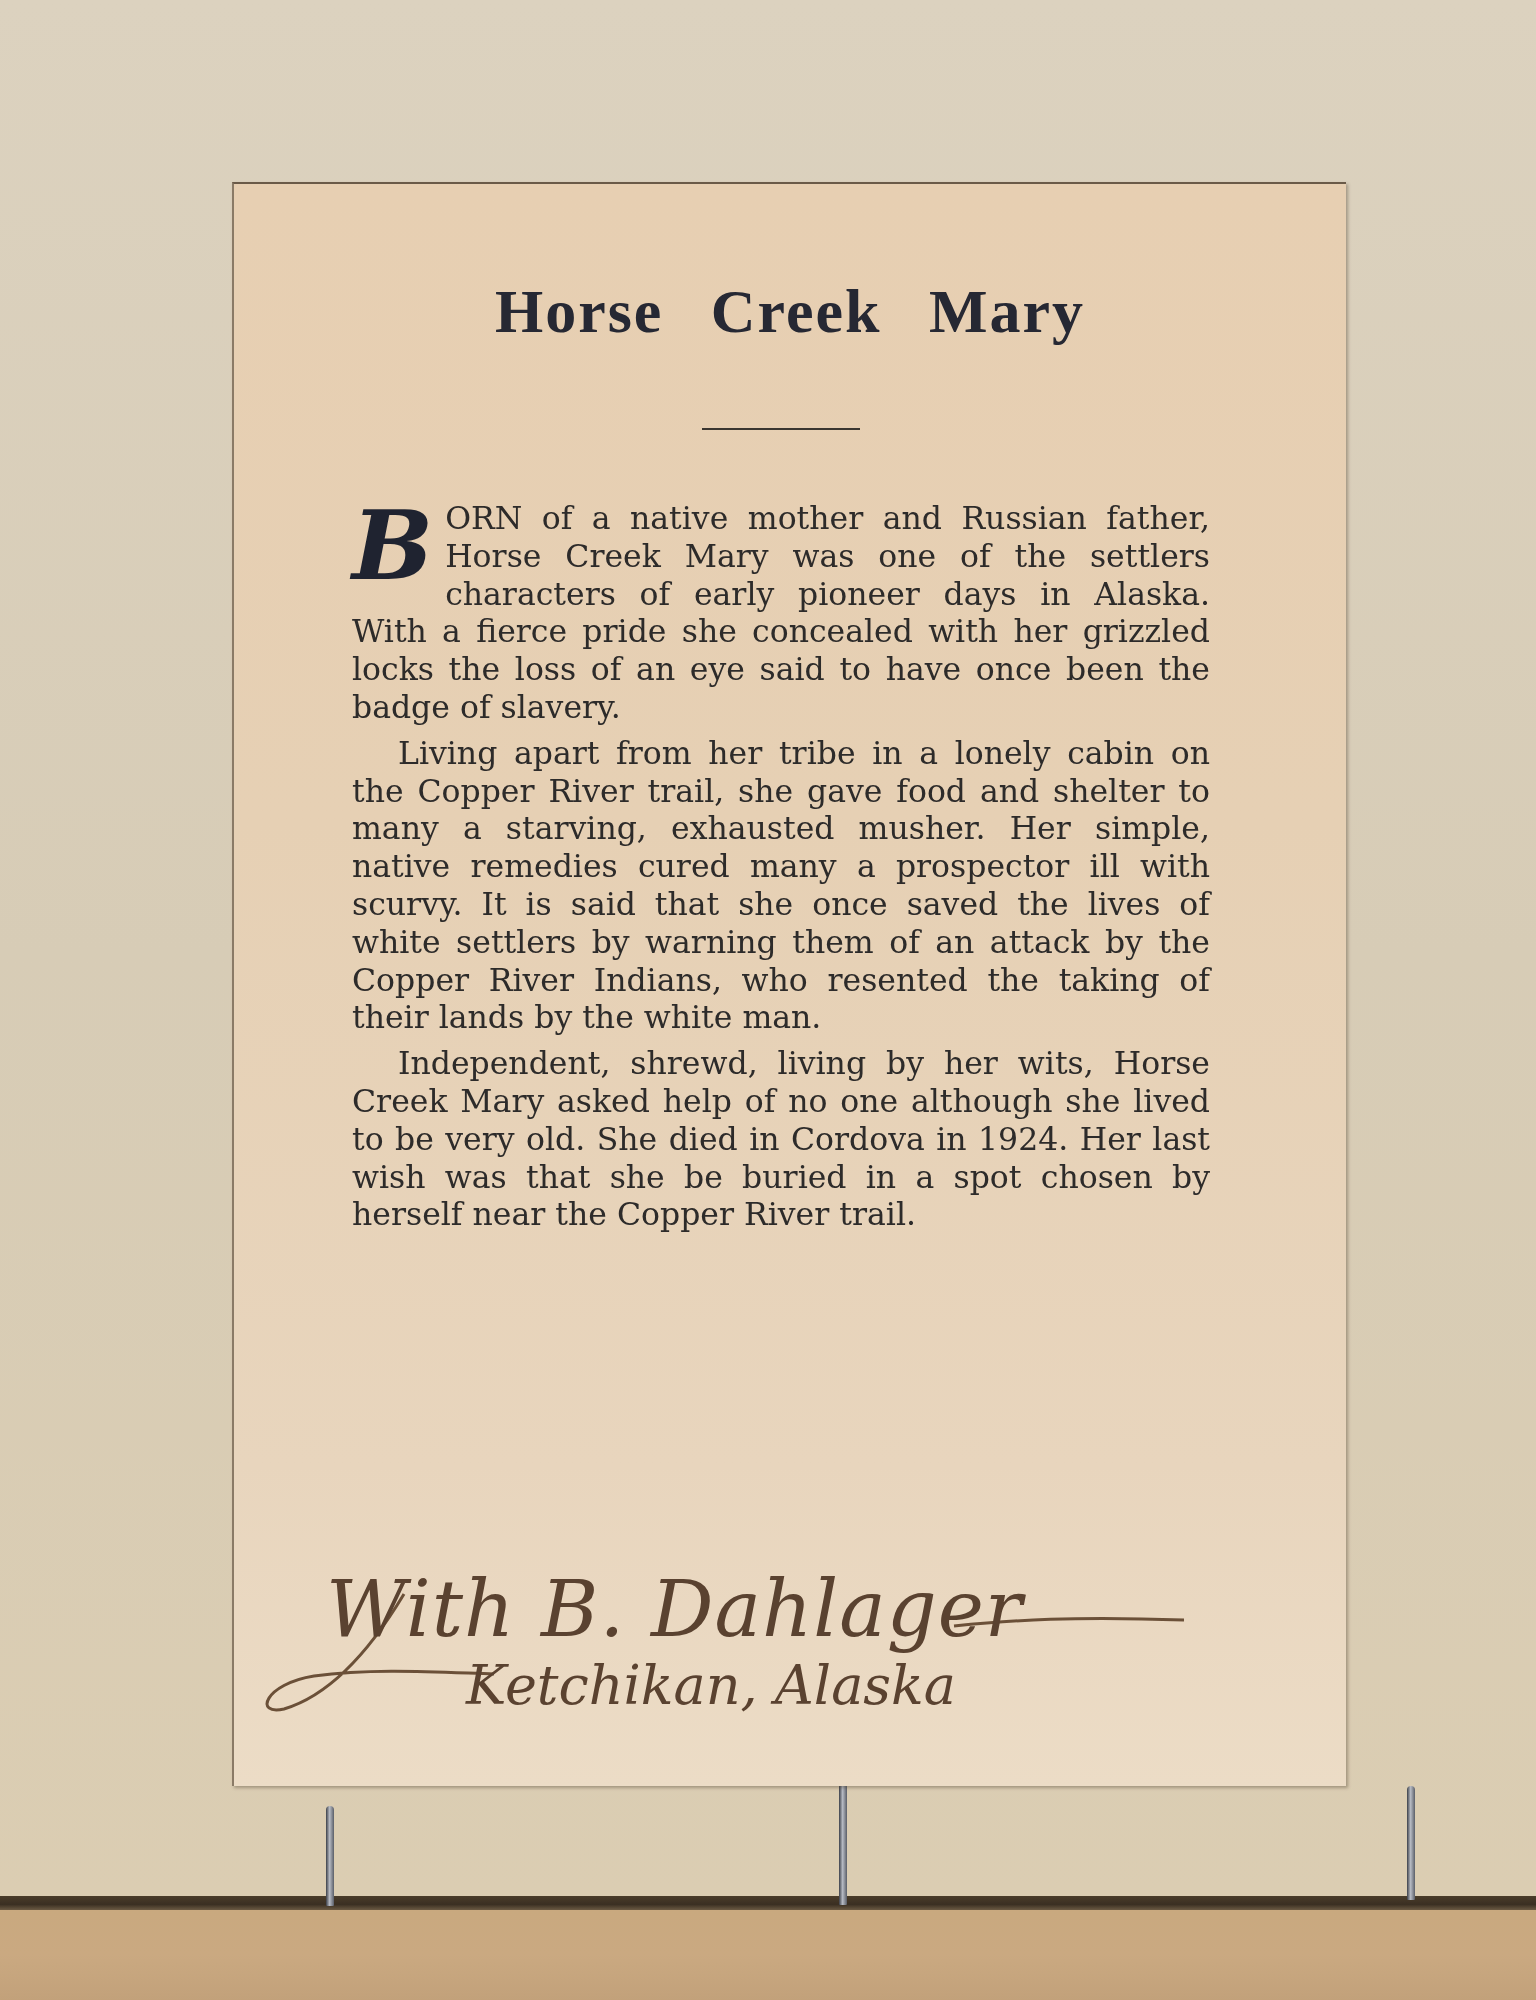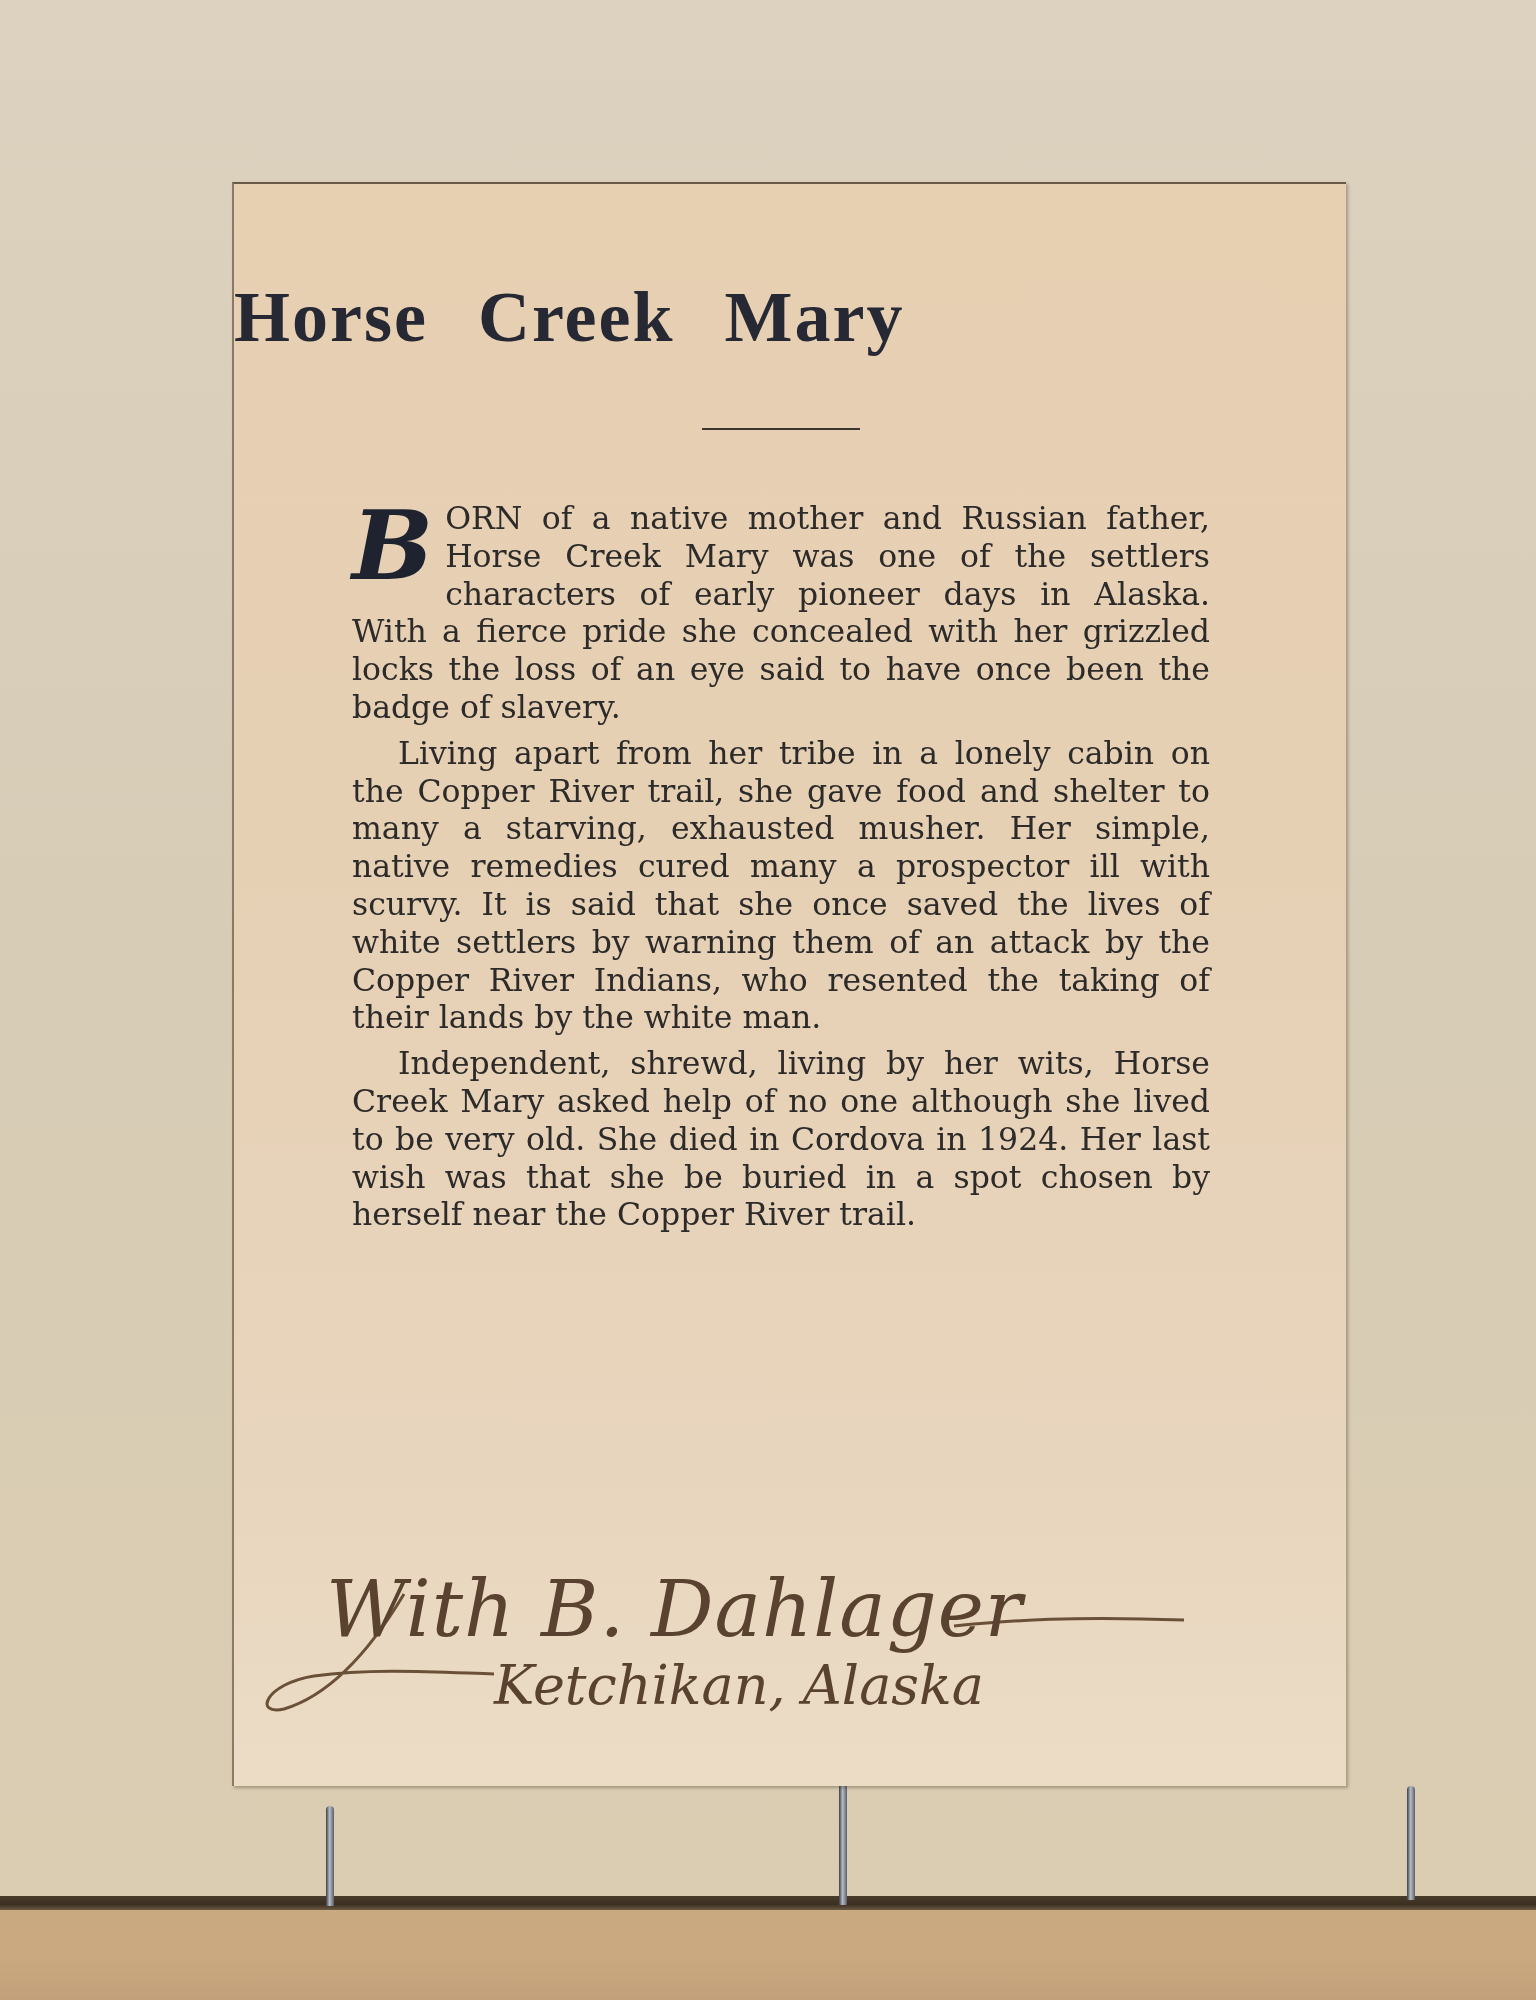--- a/index.html
+++ b/index.html
@@ -25,23 +25,23 @@
     background: linear-gradient(90deg, #3b3f48 0%, #b7bbc4 45%, #5a5e68 100%);
   }
   .card {
     position: absolute; left: 232px; top: 182px; width: 1112px; height: 1602px;
     background: linear-gradient(180deg, #e7cfb2 0%, #e6d0b4 40%, #e8d5bd 80%, #ecdcc6 100%);
     box-shadow: 2px 2px 3px rgba(60,45,30,0.35);
     border-top: 2px solid #6a5a48;
     border-left: 2px solid #8a7a66;
   }
   .title {
-    position: absolute; left: 0; top: 92px; width: 1112px; 
+    position: absolute; left: 0; top: 92px; width: 1112px; text-align: center;
     font-family: "Liberation Serif", serif; font-weight: bold;
-    font-size: 72px; color: #262833; letter-spacing: 2px; word-spacing: 30px;
+    font-size: 62px; color: #262833; letter-spacing: 2px; word-spacing: 30px;
   }
   .rule {
     position: absolute; left: 468px; top: 244px; width: 158px; height: 2px;
     background: #3a3630;
   }
   .body {
     position: absolute; left: 118px; top: 316px; width: 858px;
     font-family: "DejaVu Serif", serif; font-size: 31.5px; line-height: 37.8px;
     color: #2d2b2a; text-align: justify;
   }
@@ -51,21 +51,21 @@
     float: left; font-family: "DejaVu Serif", serif; font-weight: bold;
     font-size: 96px; line-height: 80px; margin: 6px 12px 0 0; color: #1f2330;
     font-style: italic;
   }
   .hand {
     position: absolute; font-family: "DejaVu Serif", serif; font-style: italic;
     color: #5a4230;
   }
   .hand.painting { left: 368px; top: 1330px; font-size: 46px; }
   .hand.name { left: 92px; top: 1380px; font-size: 78px; letter-spacing: 1px; }
-  .hand.place { left: 232px; top: 1470px; font-size: 54px; margin-left: 28px; }
+  .hand.place { left: 232px; top: 1470px; font-size: 54px; }
   .flourish {
     position: absolute; left: 20px; top: 1400px; width: 960px; height: 140px;
   }
 </style>
 </head>
 <body>
 
 <div class="backing"></div>
 <div class="backing-edge"></div>
 <div class="table-surface"></div>

